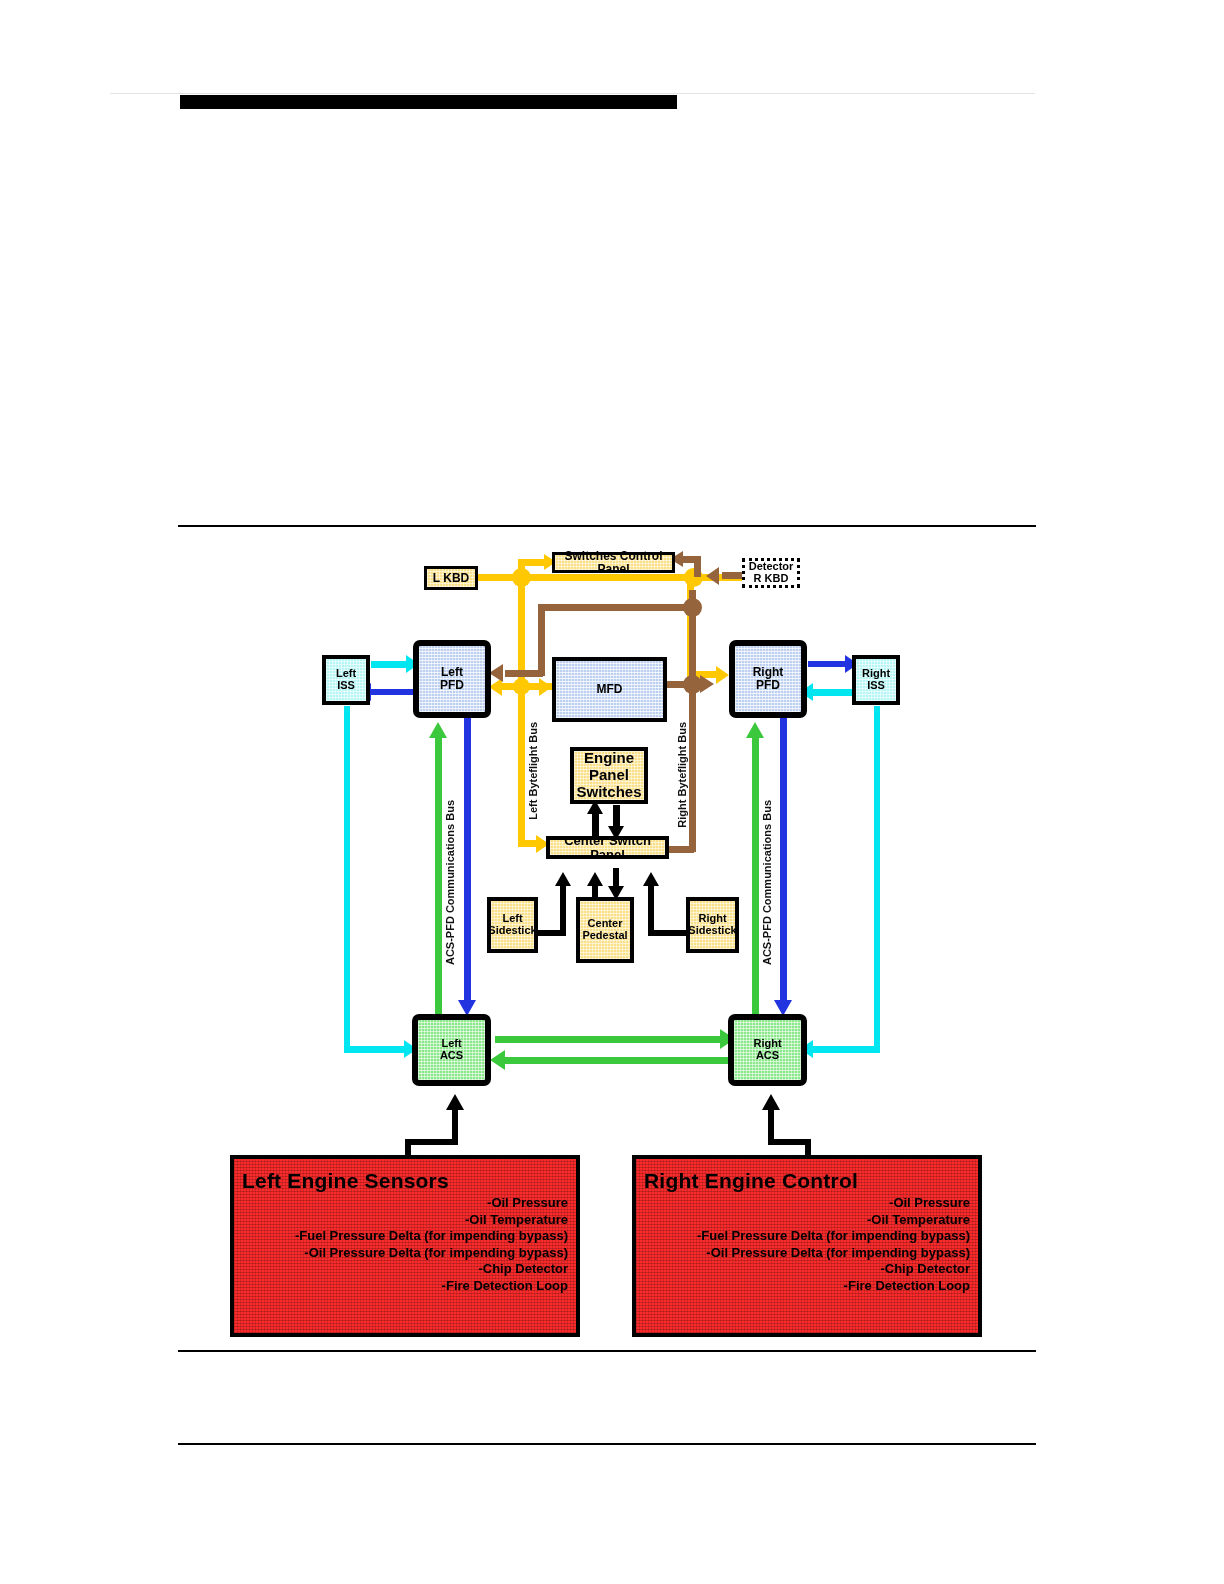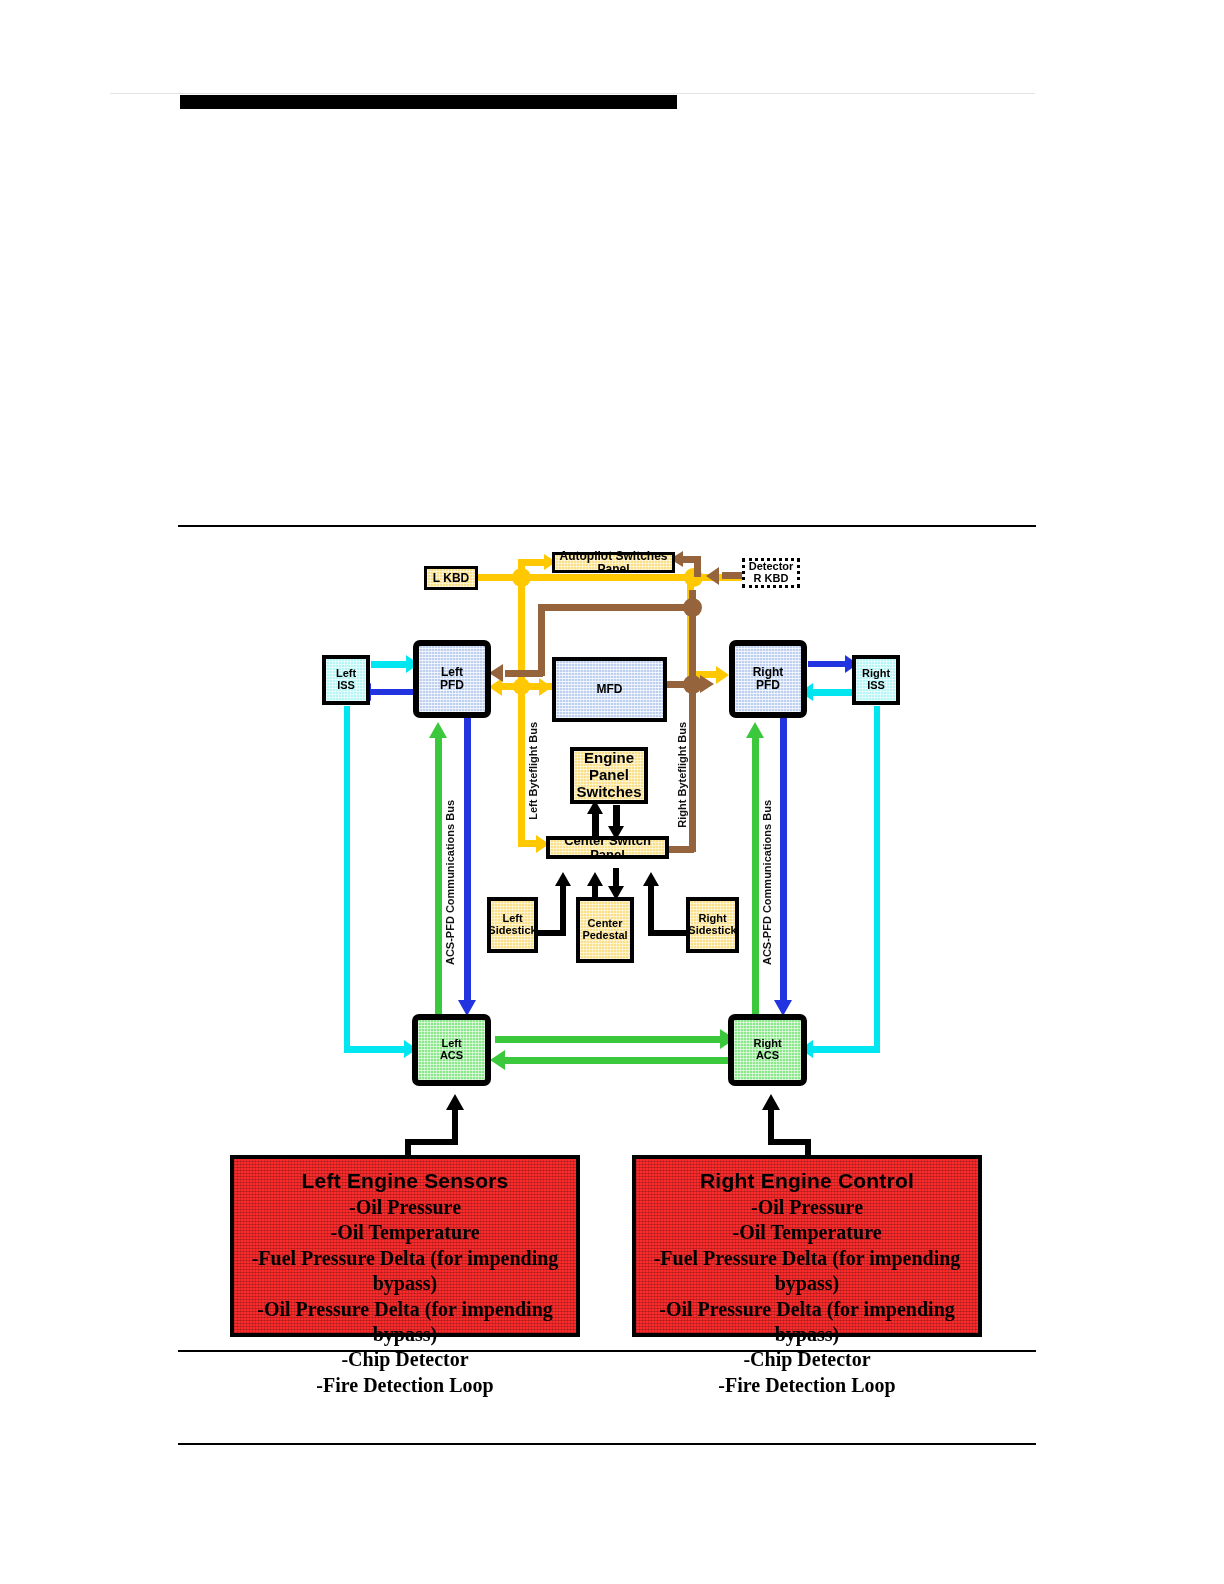--- a/index.html
+++ b/index.html
@@ -69,22 +69,22 @@
   
   .ln{position:absolute;z-index:3;}
   .ar{position:absolute;width:0;height:0;z-index:4;}
 
   
   .vlabel{position:absolute;font-size:11px;font-weight:700;color:#111;
           writing-mode:vertical-rl;transform:rotate(180deg);white-space:nowrap;z-index:7;}
 
   
   .sensor{position:absolute;box-sizing:border-box;z-index:6;padding:6px 8px 8px 8px;}
-  .sensor .ttl{font-size:21px;font-weight:700;text-align:center;margin:4px 18px 2px;letter-spacing:.2px;}
-  .sensor .li{font-size:20px;font-weight:700;line-height:1.27;text-align:center;font-family:Liberation Serif, serif;}
+  .sensor .ttl{font-size:21px;font-weight:700;text-align:left;margin:4px 0 2px;letter-spacing:.2px;}
+  .sensor .li{font-size:13px;font-weight:700;line-height:1.27;text-align:right;}
 </style>
 </head>
 <body>
 
 <div class="page">
 
   <div class="hdr-rule"></div>
   <div class="hdr-black"></div>
   <div class="rule rule-top"></div>
   <div class="rule rule-mid"></div>
@@ -197,21 +197,21 @@
   <div class="ln" style="left:805px;top:1139px;width:6px;height:16px;background:#000;"></div>
   <div class="ln" style="left:768px;top:1139px;width:43px;height:6px;background:#000;"></div>
   <div class="ln" style="left:768px;top:1110px;width:6px;height:32px;background:#000;"></div>
   <div class="ar" style="left:762px;top:1094px;border-left:9px solid transparent;border-right:9px solid transparent;border-bottom:16px solid #000;"></div>
 
   <div class="node fill-yellow bd-thin t12" style="left:424px;top:566px;width:54px;height:24px;">
     <span>L KBD</span>
   </div>
 
   <div class="node fill-yellow bd-thin t12" style="left:552px;top:552px;width:123px;height:21px;">
-    <span>Autopilot Switches Panel</span>
+    <span>Switches Control Panel</span>
   </div>
 
   <div class="node bd-dot t11" style="left:742px;top:558px;width:58px;height:30px;flex-direction:column;background:#fff;">
     <span>Detector</span>
     <span>R KBD</span>
   </div>
 
   <div class="node fill-cyan bd-med t11" style="left:322px;top:655px;width:48px;height:50px;flex-direction:column;">
     <span>Left</span>
     <span>ISS</span>

